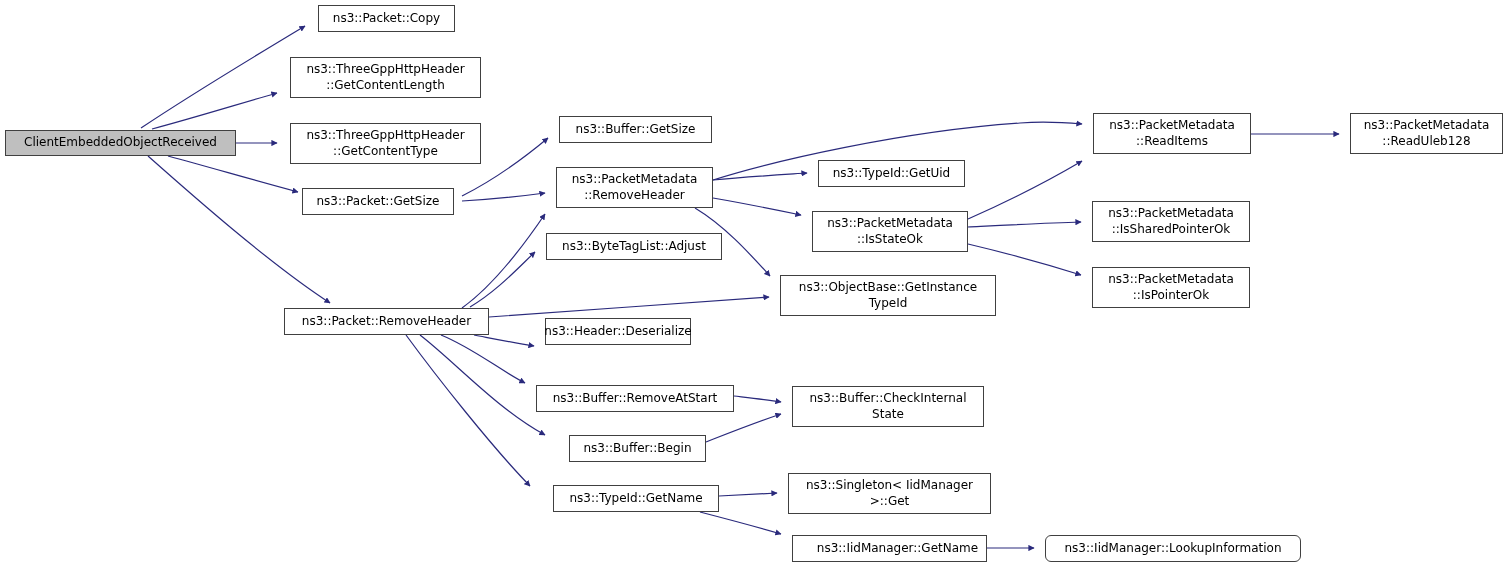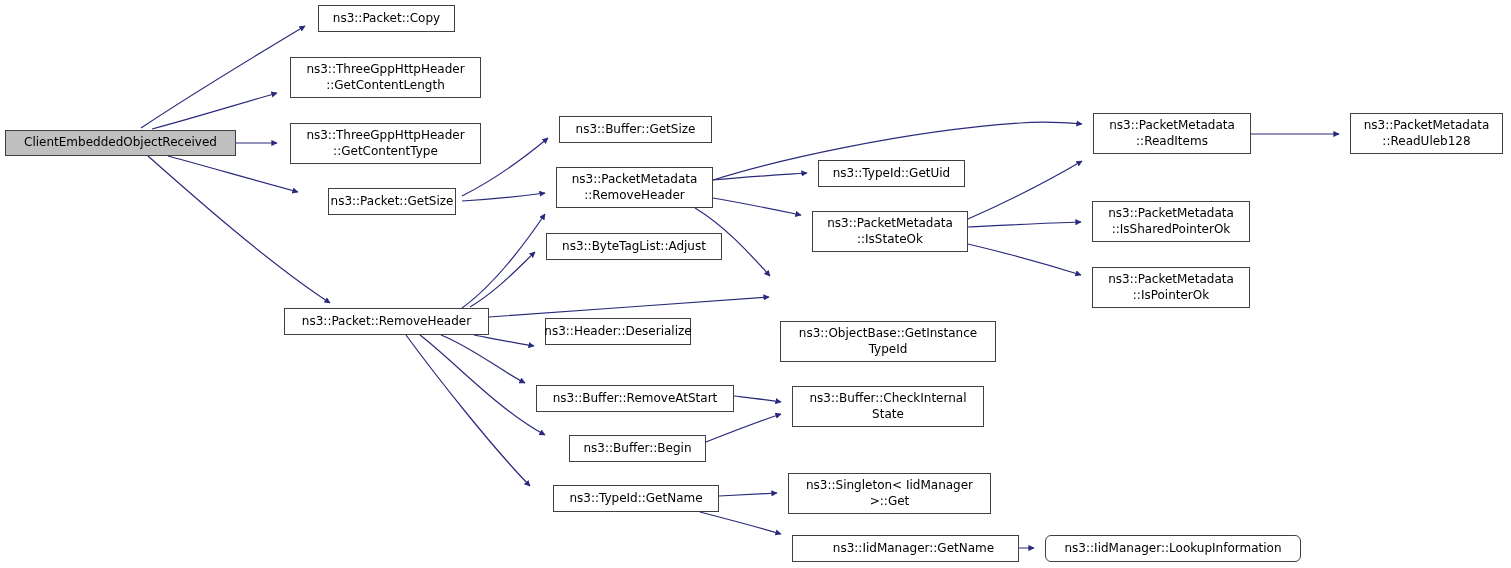--- a/index.html
+++ b/index.html
@@ -74,40 +74,40 @@
         <path d="M 987,548 L 1034,548" fill="none" stroke="#2a2a7c" stroke-width="1.2" marker-end="url(#arrow)"></path>
       </g>
   </svg>
   <div id="node-group">
       <div class="node root" style="left: 5px; top: 130px; width: 231px; height: 26px; text-align: right;"><span class="lbl">ClientEmbeddedObjectReceived</span></div>
       <div class="node" style="left: 318px; top: 5px; width: 137px; height: 27px;"><span class="lbl">ns3::Packet::Copy</span></div>
       <div class="node" style="left: 290px; top: 57px; width: 191px; height: 41px;"><span class="lbl">ns3::ThreeGppHttpHeader
 ::GetContentLength</span></div>
       <div class="node" style="left: 290px; top: 123px; width: 191px; height: 41px;"><span class="lbl">ns3::ThreeGppHttpHeader
 ::GetContentType</span></div>
-      <div class="node" style="left: 328px; top: 188px; width: 128px; height: 27px;"><span class="lbl">ns3::Packet::GetSize</span></div>
+      <div class="node" style="left: 302px; top: 188px; width: 152px; height: 27px;"><span class="lbl">ns3::Packet::GetSize</span></div>
       <div class="node" style="left: 284px; top: 308px; width: 205px; height: 27px;"><span class="lbl">ns3::Packet::RemoveHeader</span></div>
       <div class="node" style="left: 559px; top: 116px; width: 153px; height: 27px;"><span class="lbl">ns3::Buffer::GetSize</span></div>
       <div class="node" style="left: 556px; top: 167px; width: 157px; height: 41px;"><span class="lbl">ns3::PacketMetadata
 ::RemoveHeader</span></div>
       <div class="node" style="left: 546px; top: 233px; width: 176px; height: 27px;"><span class="lbl">ns3::ByteTagList::Adjust</span></div>
       <div class="node" style="left: 545px; top: 318px; width: 146px; height: 27px; text-align: center;"><span class="lbl">ns3::Header::Deserialize</span></div>
       <div class="node" style="left: 536px; top: 385px; width: 198px; height: 27px;"><span class="lbl">ns3::Buffer::RemoveAtStart</span></div>
       <div class="node" style="left: 569px; top: 435px; width: 137px; height: 27px;"><span class="lbl">ns3::Buffer::Begin</span></div>
       <div class="node" style="left: 553px; top: 485px; width: 166px; height: 27px;"><span class="lbl">ns3::TypeId::GetName</span></div>
       <div class="node" style="left: 818px; top: 160px; width: 147px; height: 27px;"><span class="lbl">ns3::TypeId::GetUid</span></div>
       <div class="node" style="left: 812px; top: 211px; width: 156px; height: 41px;"><span class="lbl">ns3::PacketMetadata
 ::IsStateOk</span></div>
-      <div class="node" style="left: 780px; top: 275px; width: 216px; height: 41px; margin-top: 46px;"><span class="lbl">ns3::ObjectBase::GetInstance
+      <div class="node" style="left: 780px; top: 275px; width: 216px; height: 41px;"><span class="lbl">ns3::ObjectBase::GetInstance
 TypeId</span></div>
       <div class="node" style="left: 792px; top: 386px; width: 192px; height: 41px;"><span class="lbl">ns3::Buffer::CheckInternal
 State</span></div>
       <div class="node" style="left: 788px; top: 473px; width: 203px; height: 41px;"><span class="lbl">ns3::Singleton&lt; IidManager
 &gt;::Get</span></div>
-      <div class="node" style="left: 792px; top: 535px; width: 227px; height: 27px; padding-left: 16px;"><span class="lbl">ns3::IidManager::GetName</span></div>
+      <div class="node" style="left: 792px; top: 535px; width: 195px; height: 27px; padding-left: 16px;"><span class="lbl">ns3::IidManager::GetName</span></div>
       <div class="node" style="left: 1093px; top: 113px; width: 158px; height: 41px;"><span class="lbl">ns3::PacketMetadata
 ::ReadItems</span></div>
       <div class="node" style="left: 1092px; top: 201px; width: 158px; height: 41px;"><span class="lbl">ns3::PacketMetadata
 ::IsSharedPointerOk</span></div>
       <div class="node" style="left: 1092px; top: 267px; width: 158px; height: 41px;"><span class="lbl">ns3::PacketMetadata
 ::IsPointerOk</span></div>
       <div class="node" style="left: 1350px; top: 113px; width: 153px; height: 41px;"><span class="lbl">ns3::PacketMetadata
 ::ReadUleb128</span></div>
       <div class="node" style="left: 1045px; top: 535px; width: 256px; height: 27px; border-radius: 6px;"><span class="lbl">ns3::IidManager::LookupInformation</span></div>
     </div>

